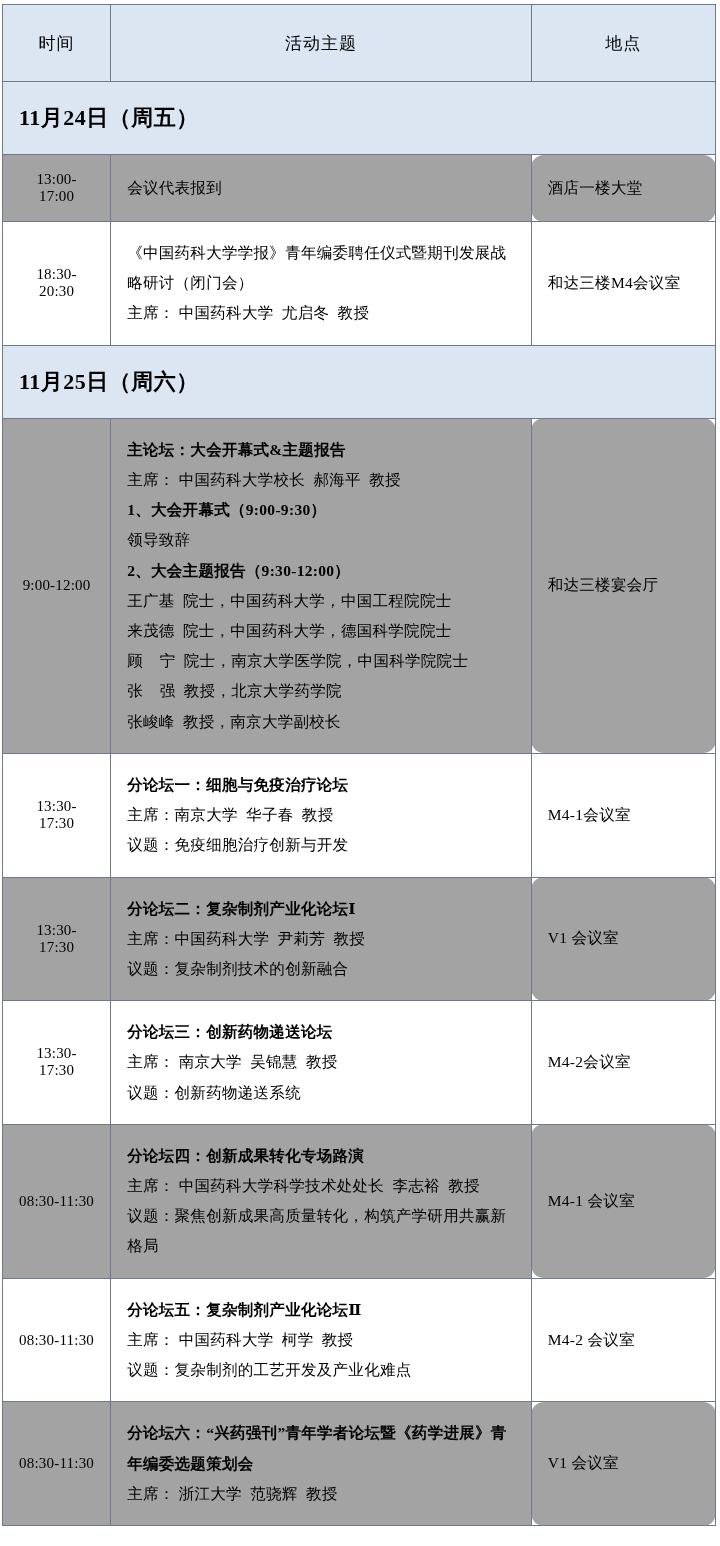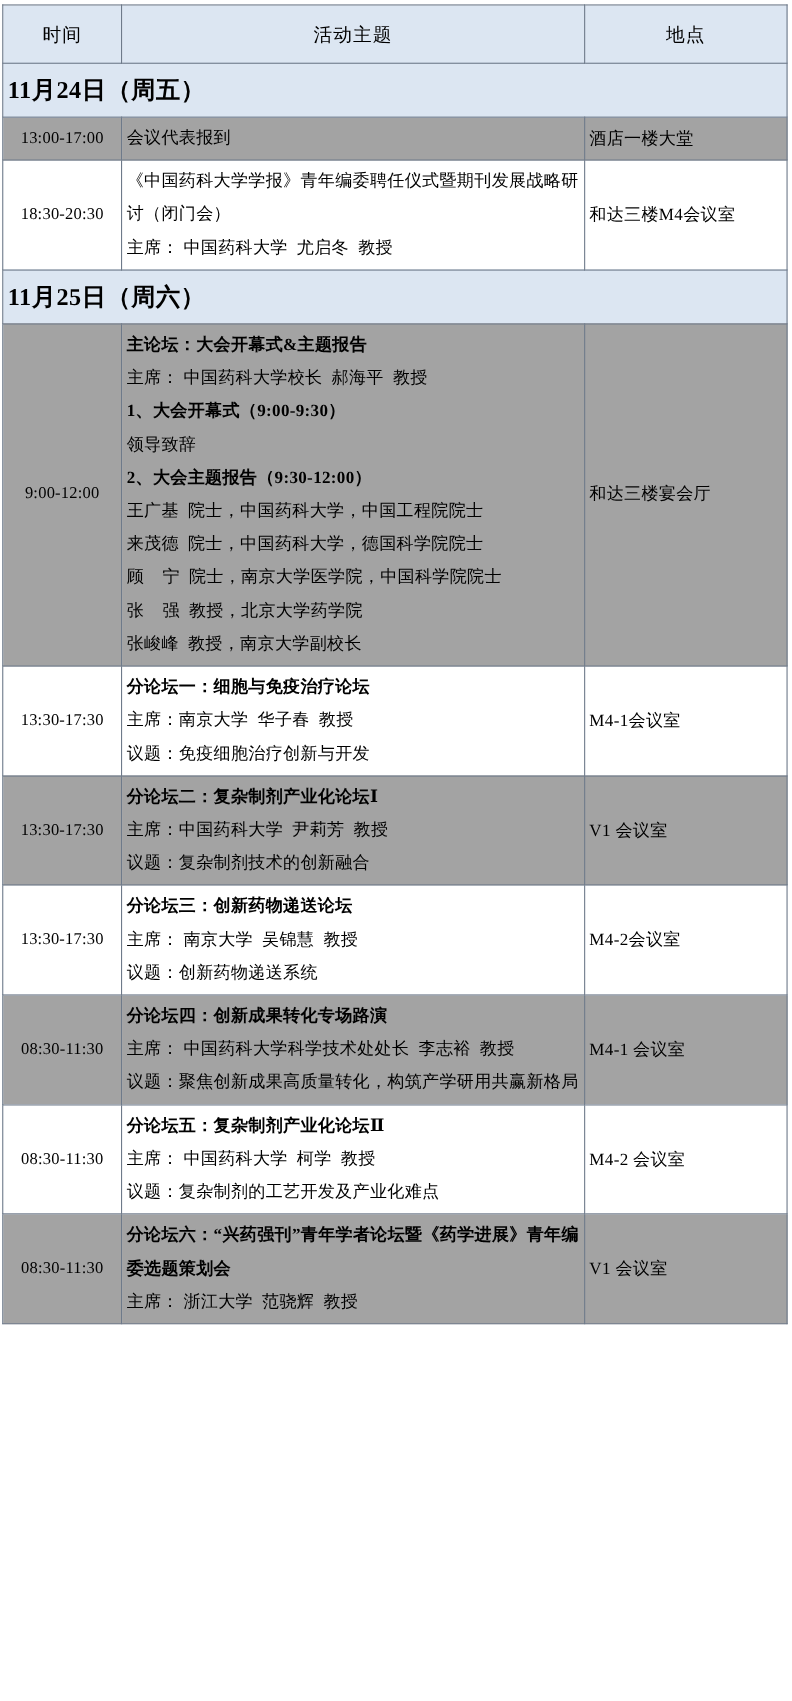--- a/index.html
+++ b/index.html
@@ -14,21 +14,21 @@
   }
   #schedule-table {
     width: 714px;
     margin: 4px 0 0 2px;
     border-collapse: collapse;
     table-layout: fixed;
   }
   #schedule-table td, #schedule-table th {
     border: 1px solid #6e7a8a;
     vertical-align: middle;
-    padding: 4px;
+    padding: 16px;
   }
   .col-time { width: 108px; }
   .col-topic { width: 420px; }
   .col-place { width: 184px; }
 
   thead th {
     background: #dce6f2;
     font-weight: normal;
     font-size: 17px;
     text-align: center;
@@ -47,20 +47,21 @@
     text-align: center;
     font-size: 15px;
     padding: 4px 2px;
     letter-spacing: 0.2px;
   }
   td.place-cell {
     text-align: left;
     font-size: 15.5px;
     padding: 6px 0 6px 8px;
     letter-spacing: 0.3px;
+    border-radius: 13px;
   }
   td.topic-cell {
     text-align: left;
     padding: 8px 10px 8px 12px;
     font-size: 15.5px;
     line-height: 1.95;
     letter-spacing: 0.3px;
   }
   td.topic-cell .line { white-space: pre-wrap; }
   td.topic-cell .line.bold { font-weight: bold; }

